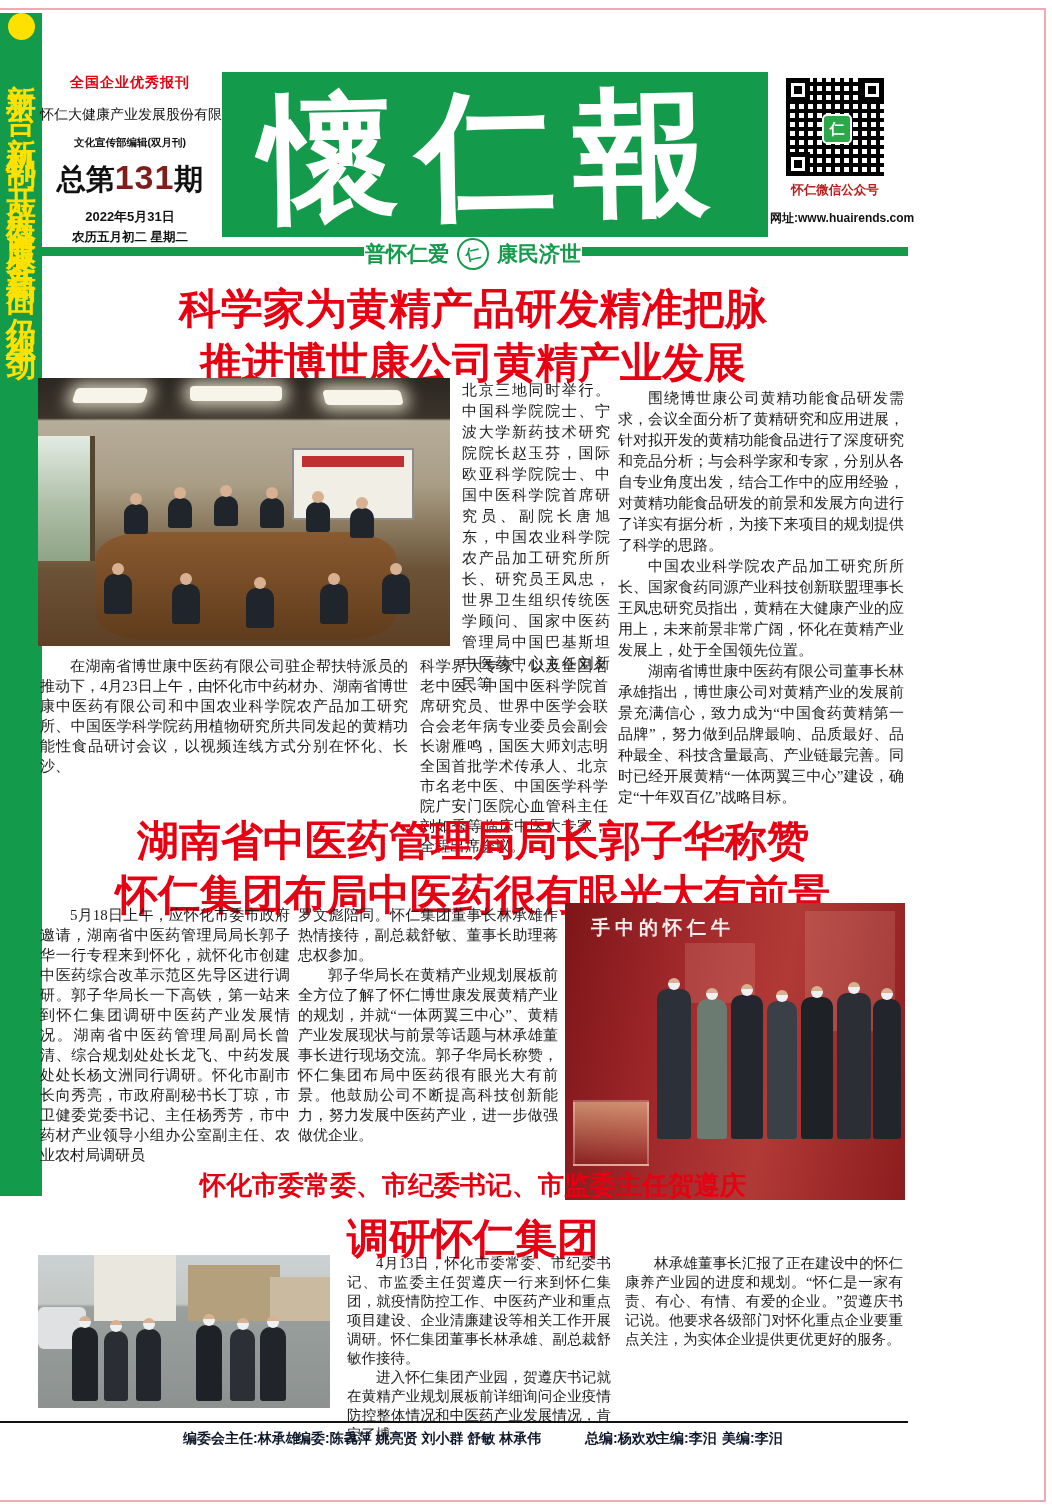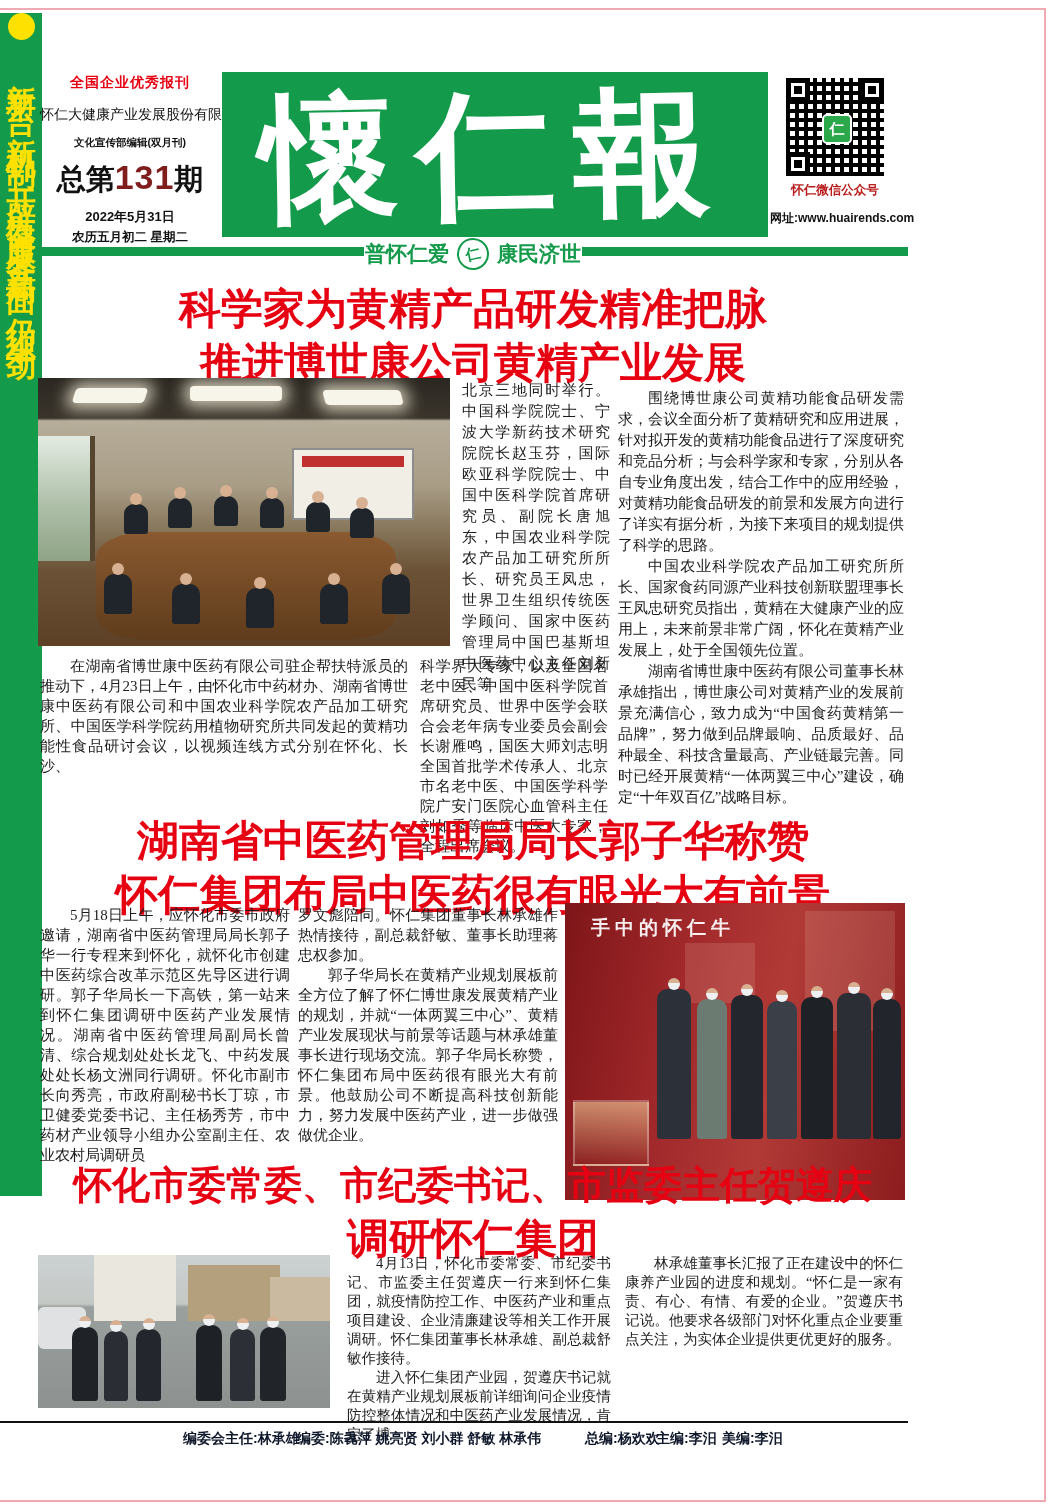--- a/index.html
+++ b/index.html
@@ -41,21 +41,21 @@
   
   #sidebar{left:915px;top:260px;width:42px;height:1183px;background:#139a4a;}
   #sidebar .dot{width:27px;height:27px;border-radius:50%;background:#ffe100;margin:13px auto 20px;}
   #sidebar .vtext{writing-mode:vertical-rl;margin:0 auto;display:block;color:#ffe100;
           font-weight:bold;font-size:30px;letter-spacing:11px;line-height:42px;white-space:nowrap;}
   
   .headline{left:40px;width:866px;text-align:center;color:#e60012;font-weight:bold;
             font-family:"Liberation Sans",sans-serif;}
   .headline .l1{font-size:42px;line-height:46px;display:block;}
   .headline .l2{font-size:42px;line-height:46px;display:block;margin-top:8px;}
-  .headline.small .l1{font-size:38px;}
+  .headline.small .l1{font-size:26px;}
   
   .col{position:absolute;font-family:"Liberation Serif","DejaVu Serif",serif;color:#1c1c1c;
        text-align:justify;}
   .col p{margin:0;text-indent:2em;}
   .col p.cont{text-indent:0;}
   .fs15{font-size:15px;line-height:21px;}
   .fs15b{font-size:15px;line-height:20px;}
   .fs14{font-size:14.5px;line-height:19px;}
   
   .photo{position:absolute;overflow:hidden;background:#999;}

